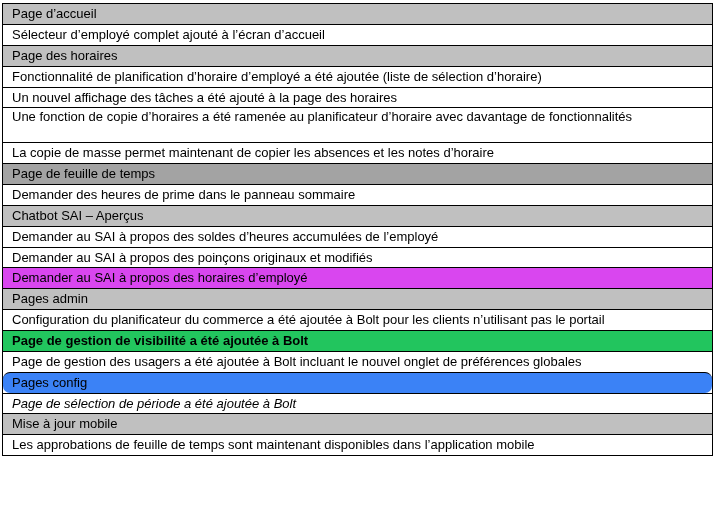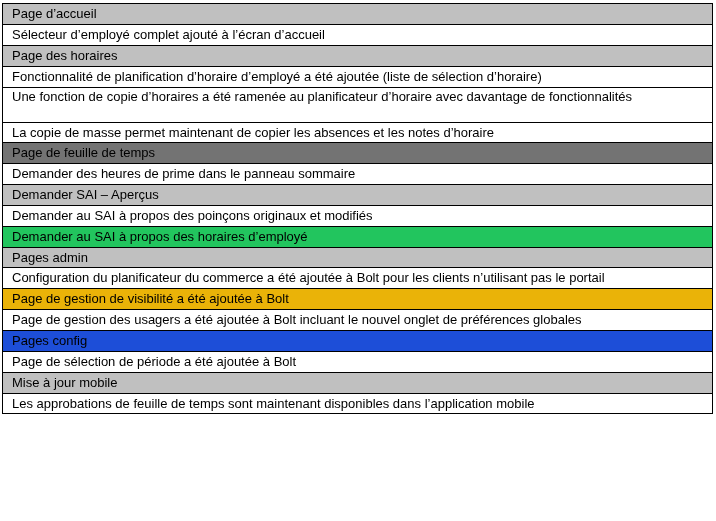--- a/index.html
+++ b/index.html
@@ -54,33 +54,35 @@
 </head>
 <body>
 
 <div class="release-table">
 
   <div class="row section" style="background: rgb(192, 192, 192);">Page d’accueil</div>
   <div class="row item" style="background: rgb(255, 255, 255);">Sélecteur d’employé complet ajouté à l’écran d’accueil</div>
 
   <div class="row section" style="background: rgb(192, 192, 192);">Page des horaires</div>
   <div class="row item" style="background: rgb(255, 255, 255);">Fonctionnalité de planification d’horaire d’employé a été ajoutée (liste de sélection d’horaire)</div>
+  <div class="row item" style="background: rgb(255, 255, 255);">Un nouvel affichage des tâches a été ajouté à la page des horaires</div>
   <div class="row item multi" style="background: rgb(255, 255, 255);">Une fonction de copie d’horaires a été ramenée au planificateur d’horaire avec davantage de fonctionnalités</div>
   <div class="row item" style="background: rgb(255, 255, 255);">La copie de masse permet maintenant de copier les absences et les notes d’horaire</div>
 
-  <div class="row section" style="background: #737373;">Page de feuille de temps</div>
+  <div class="row section" style="background: #a3a3a3;">Page de feuille de temps</div>
   <div class="row item" style="background: rgb(255, 255, 255);">Demander des heures de prime dans le panneau sommaire</div>
 
-  <div class="row section" style="background: rgb(192, 192, 192);">Demander SAI – Aperçus</div>
+  <div class="row section" style="background: rgb(192, 192, 192);">Chatbot SAI – Aperçus</div>
+  <div class="row item" style="background: rgb(255, 255, 255);">Demander au SAI à propos des soldes d’heures accumulées de l’employé</div>
   <div class="row item" style="background: rgb(255, 255, 255);">Demander au SAI à propos des poinçons originaux et modifiés</div>
-  <div class="row item" style="background: #22c55e;">Demander au SAI à propos des horaires d’employé</div>
+  <div class="row item" style="background: #d946ef;">Demander au SAI à propos des horaires d’employé</div>
 
   <div class="row section" style="background: rgb(192, 192, 192);">Pages admin</div>
   <div class="row item" style="background: rgb(255, 255, 255);">Configuration du planificateur du commerce a été ajoutée à Bolt pour les clients n’utilisant pas le portail</div>
-  <div class="row item" style="background: #eab308;">Page de gestion de visibilité a été ajoutée à Bolt</div>
+  <div class="row item" style="background: #22c55e; font-weight: bold;">Page de gestion de visibilité a été ajoutée à Bolt</div>
   <div class="row item" style="background: rgb(255, 255, 255);">Page de gestion des usagers a été ajoutée à Bolt incluant le nouvel onglet de préférences globales</div>
 
-  <div class="row section" style="background: #1d4ed8;">Pages config</div>
-  <div class="row item" style="background: rgb(255, 255, 255);">Page de sélection de période a été ajoutée à Bolt</div>
+  <div class="row section" style="background: #3b82f6; border-radius: 7px;">Pages config</div>
+  <div class="row item" style="background: rgb(255, 255, 255); font-style: italic;">Page de sélection de période a été ajoutée à Bolt</div>
 
   <div class="row section" style="background: rgb(192, 192, 192);">Mise à jour mobile</div>
   <div class="row item" style="background: rgb(255, 255, 255);">Les approbations de feuille de temps sont maintenant disponibles dans l’application mobile</div>
 </div>
 
 </body></html>

